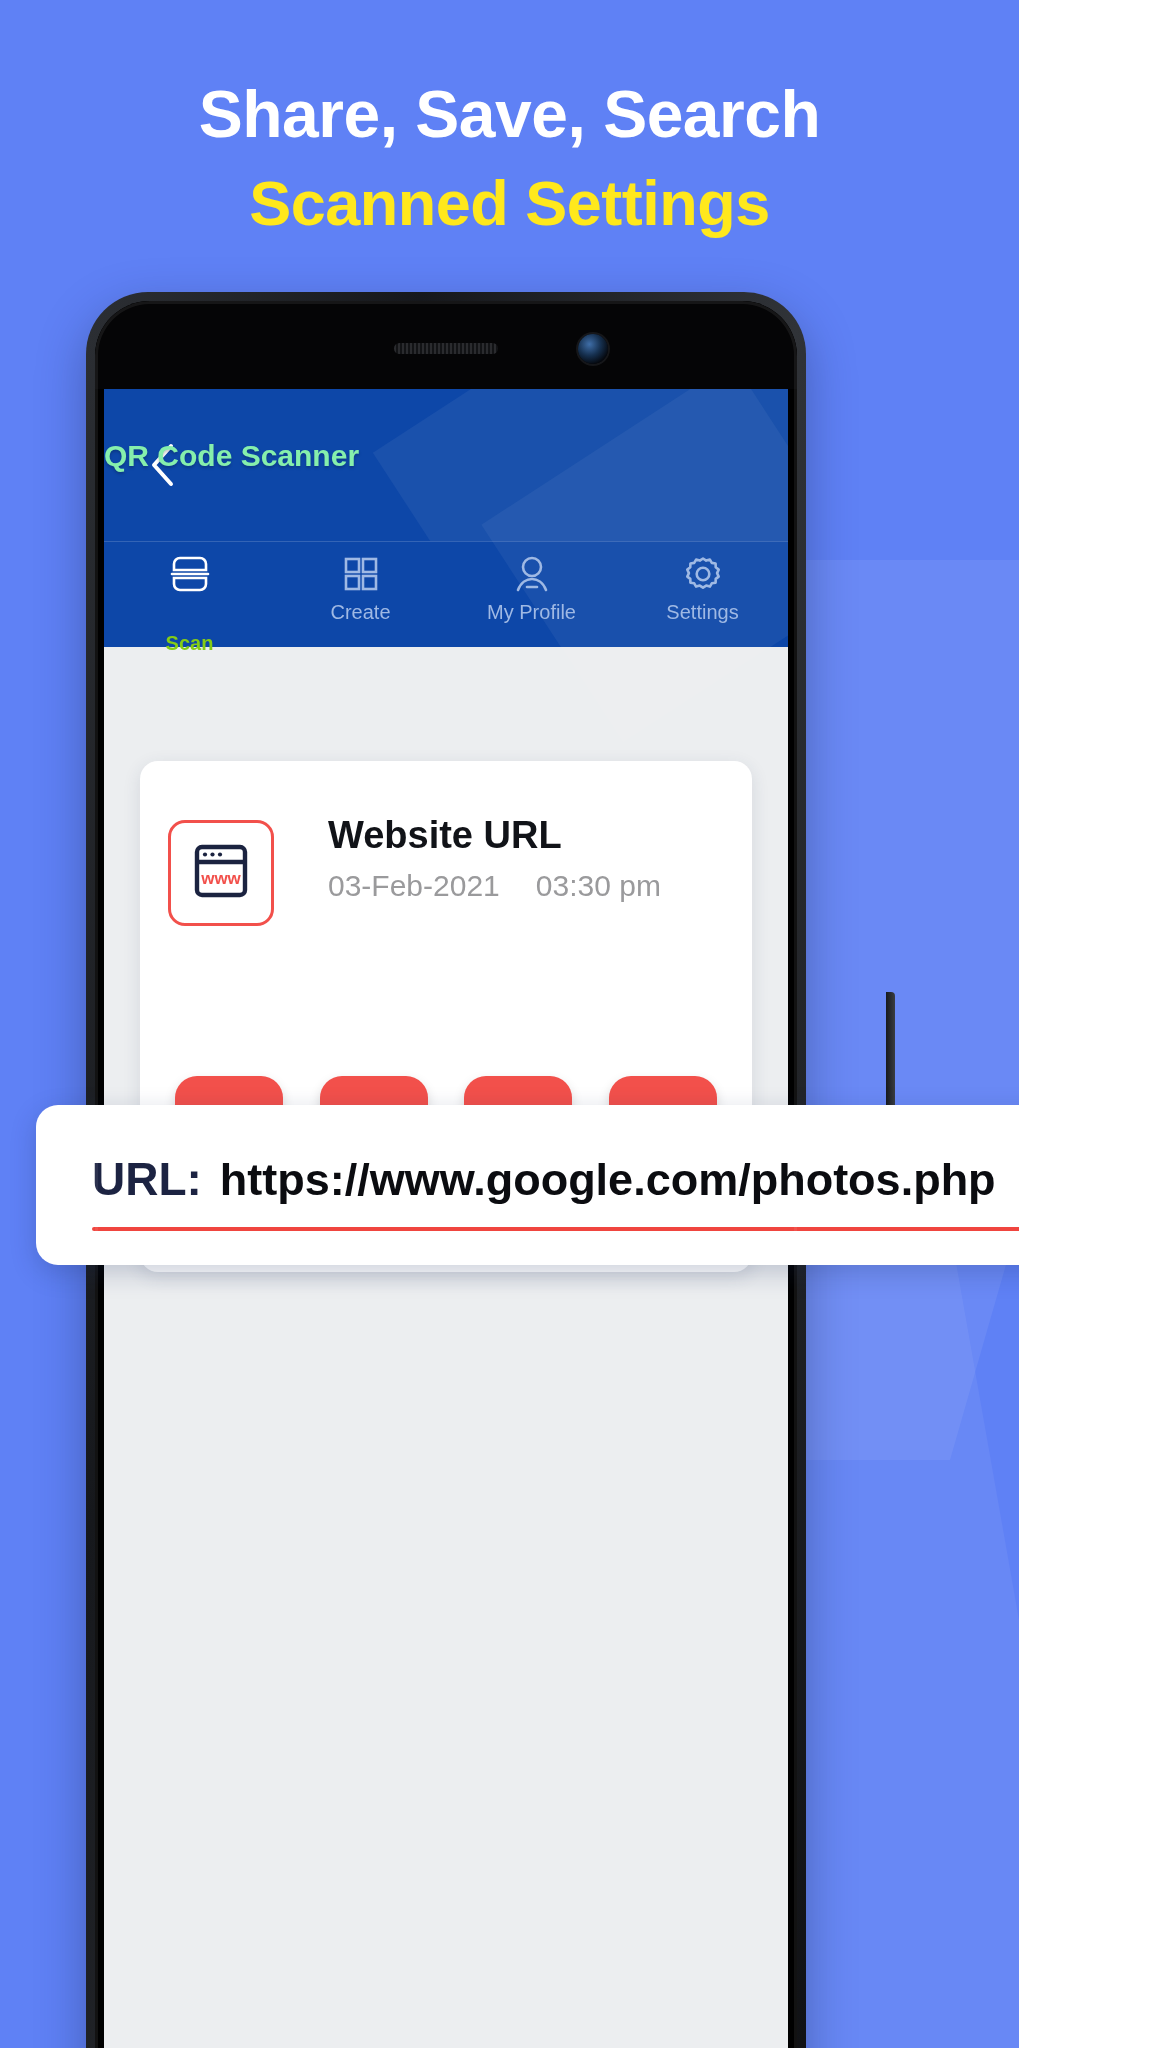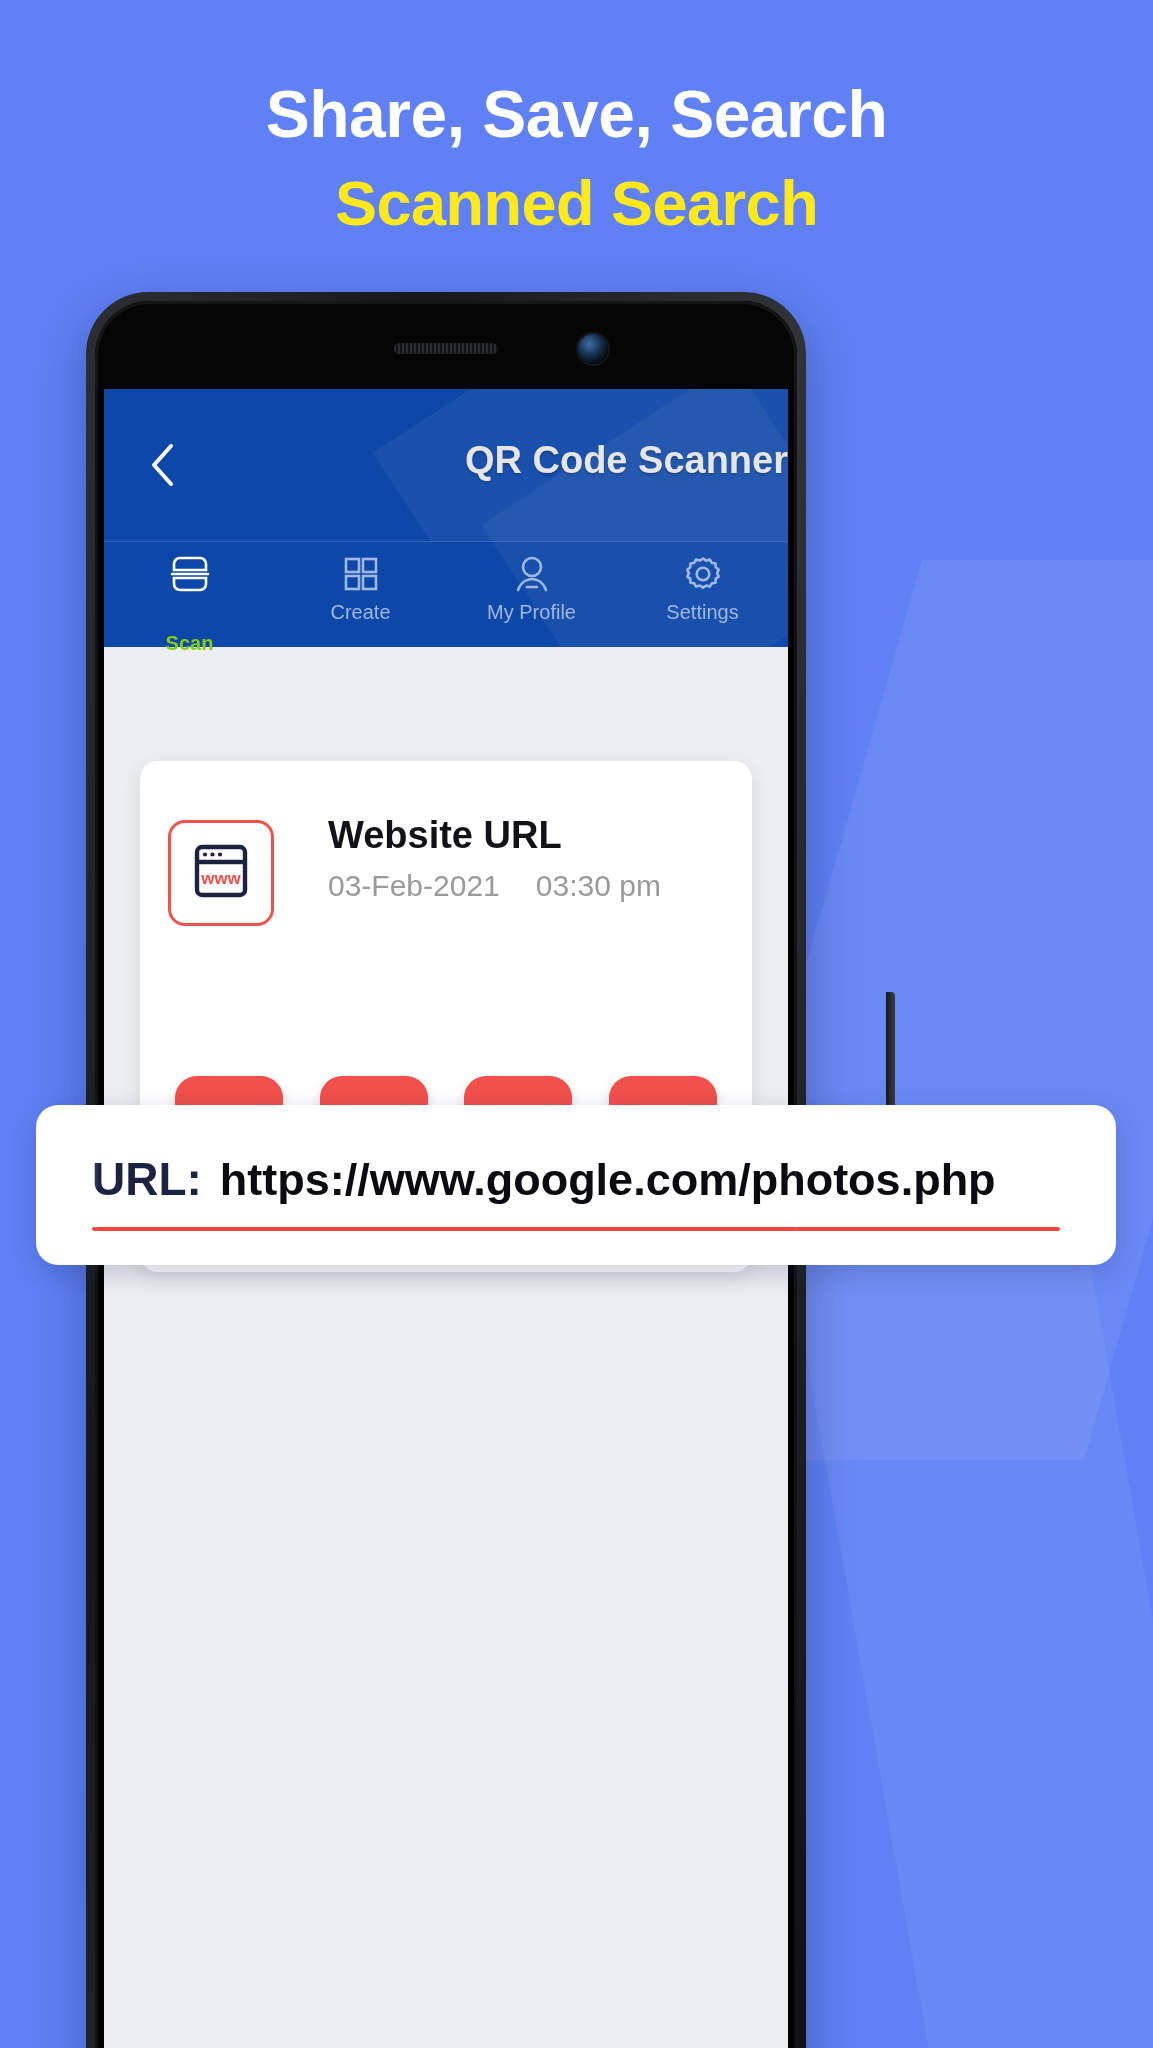--- a/index.html
+++ b/index.html
@@ -3,21 +3,21 @@
 <meta charset="utf-8">
 <style>
   * { box-sizing: border-box; margin: 0; padding: 0; }
   html, body {
     width: 1153px; height: 2048px;
     overflow: hidden;
     font-family: "Liberation Sans", sans-serif;
   }
   #page {
     position: relative;
-    width: 1153px; height: 2048px;
+    width: 1019px; height: 2048px;
     background: #5f81f5;
     overflow: hidden;
   }
   
   .bg-wedge-a {
     position: absolute;
     right: -60px; top: 560px;
     width: 420px; height: 900px;
     background: rgba(255,255,255,0.07);
     transform: skewX(-16deg);
@@ -123,22 +123,22 @@
   }
   .back-arrow {
     position: absolute; left: 38px; top: 50px;
     width: 40px; height: 52px;
     display: flex; align-items: center; justify-content: center;
     cursor: pointer;
   }
   .back-arrow svg { display: block; }
   .appbar-title {
     position: absolute; left: 0; top: 50px; width: 100%;
-    text-align: right;
-    font-size: 38px; font-weight: bold; color: #e5e5e5;
+    text-align: left;
+    font-size: 30px; font-weight: bold; color: #86efac;
     text-shadow: 0 2px 3px rgba(0,0,0,0.22);
   }
   
   .tabbar {
     position: relative;
     height: 106px;
     background: #0d47a8;
     display: flex;
     align-items: flex-start;
     border-top: 1px solid rgba(255,255,255,0.16);
@@ -247,21 +247,21 @@
 </head>
 <body>
 
 <div id="page">
 
   <div class="bg-wedge-a"></div>
   <div class="bg-wedge-b"></div>
 
   <div class="headline">
     <span class="l1">Share, Save, Search</span>
-    <span class="l2">Scanned Search</span>
+    <span class="l2">Scanned Settings</span>
   </div>
 
   <div class="phone">
     <div class="btn-left-1"></div>
     <div class="btn-left-2"></div>
     <div class="btn-left-3"></div>
     <div class="btn-right-1"></div>
 
     <div class="phone-inner">
       <div class="notch-band"></div>

